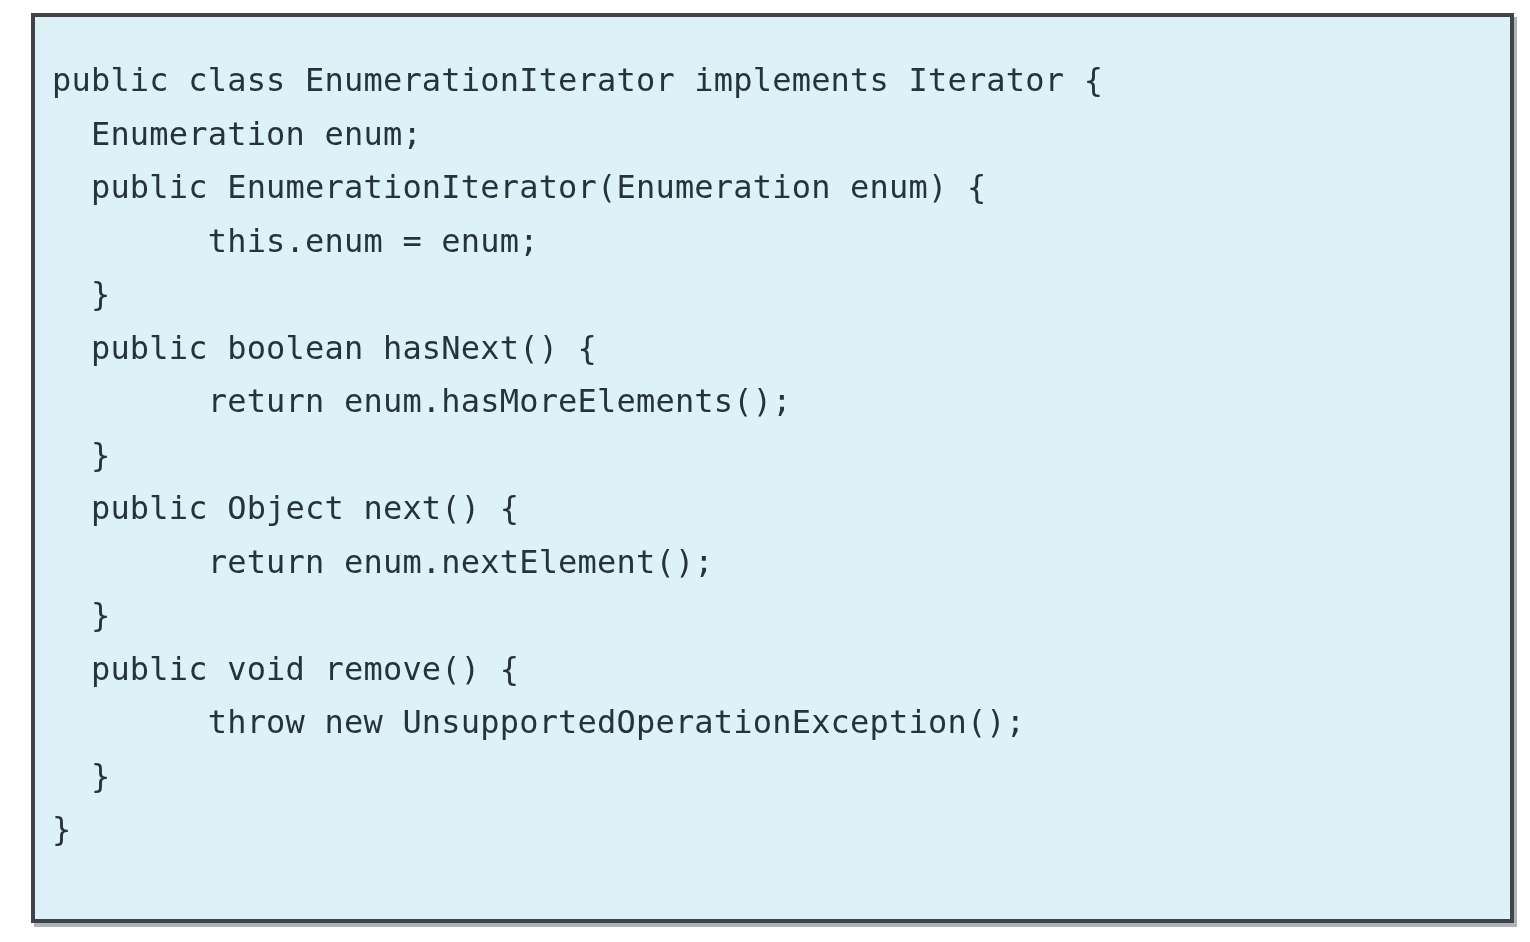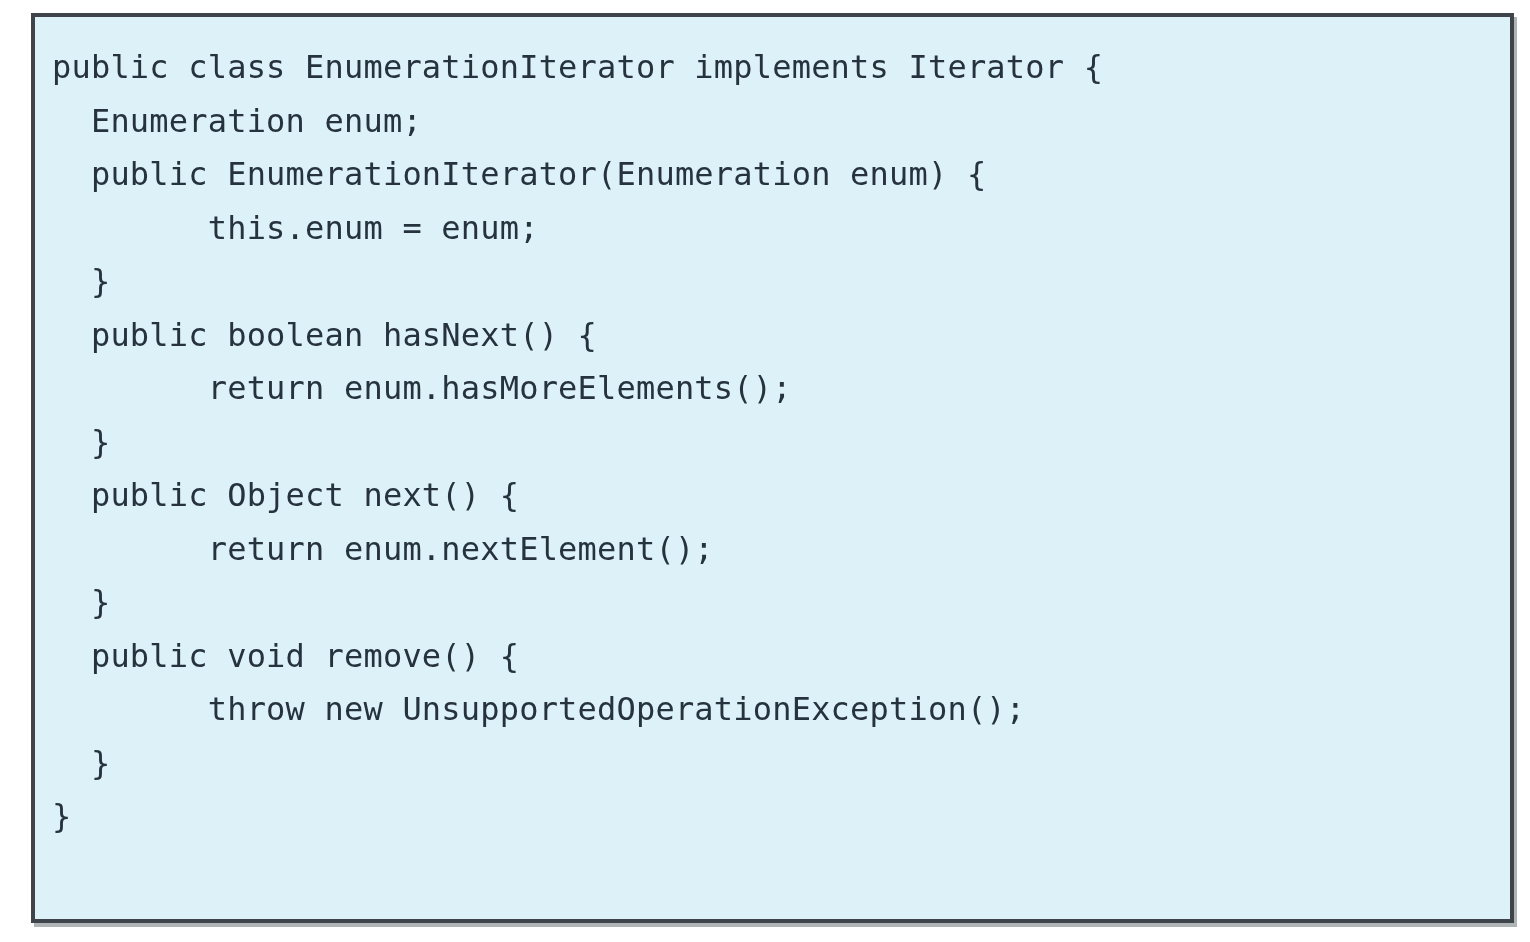--- a/index.html
+++ b/index.html
@@ -20,21 +20,21 @@
     top: 13px;
     width: 1483px;
     height: 910px;
     box-sizing: border-box;
     border: 4px solid #3e4449;
     background: #ddf1f8;
     box-shadow: 3px 4px 0 rgba(110, 118, 124, 0.55);
   }
   .code-block {
     margin: 0;
-    padding: 24px 16px 0 17px;
+    padding: 37px 16px 0 17px;
     font-family: "DejaVu Sans Mono", "Liberation Mono", monospace;
     font-size: 32px;
     line-height: 53.5px;
     font-weight: normal;
     color: #26333f;
     white-space: pre;
     letter-spacing: 0.2px;
   }
   .code-line {
     white-space: pre;

